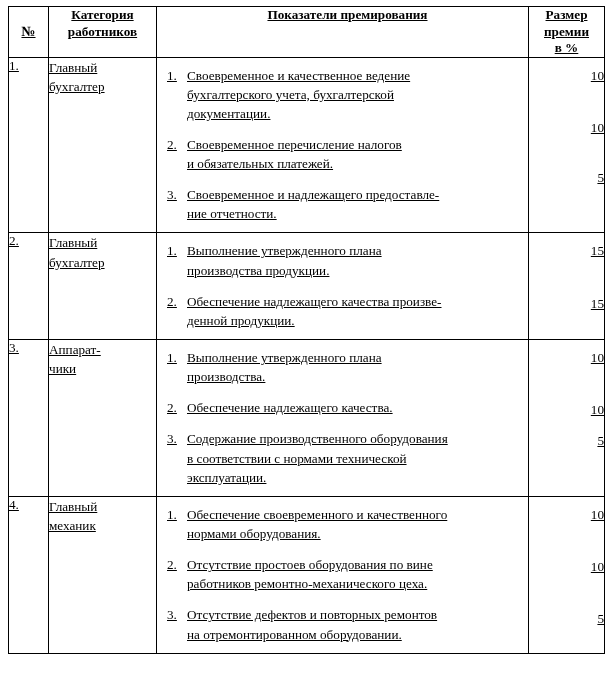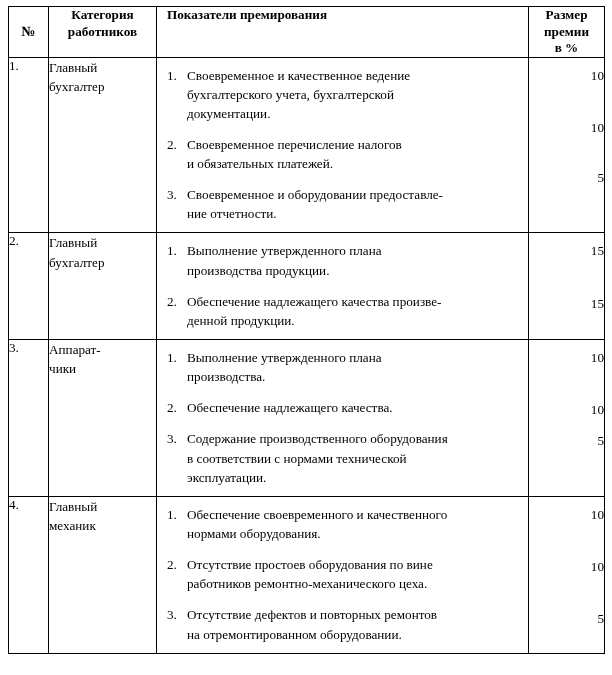--- a/index.html
+++ b/index.html
@@ -24,36 +24,37 @@
     border-collapse: collapse;
     width: 596px;
     table-layout: fixed;
     font-size: 13.2px;
   }
   table.bonus-table td,
   table.bonus-table th {
     border: 1px solid #000000;
     vertical-align: top;
     padding: 0;
+    text-decoration: underline;
   }
   
   col.c-num { width: 40px; }
   col.c-cat { width: 108px; }
   col.c-ind { width: 372px; }
   col.c-pct { width: 76px; }
 
   
   thead th {
     font-weight: bold;
     text-align: center;
     padding: 7px 4px 8px 4px;
     line-height: 1.25;
   }
   thead th.h-ind {
-    text-align: left;
+    text-align: center;
     padding-left: 10px;
     margin-top: 11px;
   }
   thead th.h-num {
     vertical-align: middle;
     font-size: 14px;
   }
 
   
   td.num-cell {
@@ -151,21 +152,21 @@
             <div class="ind-row gap-1">
               <div class="ind-marker">2.</div>
               <div class="ind-text">
                 <span>Своевременное перечисление налогов</span><br>
                 <span>и обязательных платежей.</span>
               </div>
             </div>
             <div class="ind-row gap-1 gap-end">
               <div class="ind-marker">3.</div>
               <div class="ind-text">
-                <span>Своевременное и оборудовании предоставле-</span><br>
+                <span>Своевременное и надлежащего предоставле-</span><br>
                 <span>ние отчетности.</span>
               </div>
             </div>
           </div>
         </td>
         <td class="pct-cell">
           <div class="pct-list">
             <div class="pct-row gap-0">10</div>
             <div class="pct-row" style="padding-top:33px;">10</div>
             <div class="pct-row" style="padding-top:31px;">5</div>

